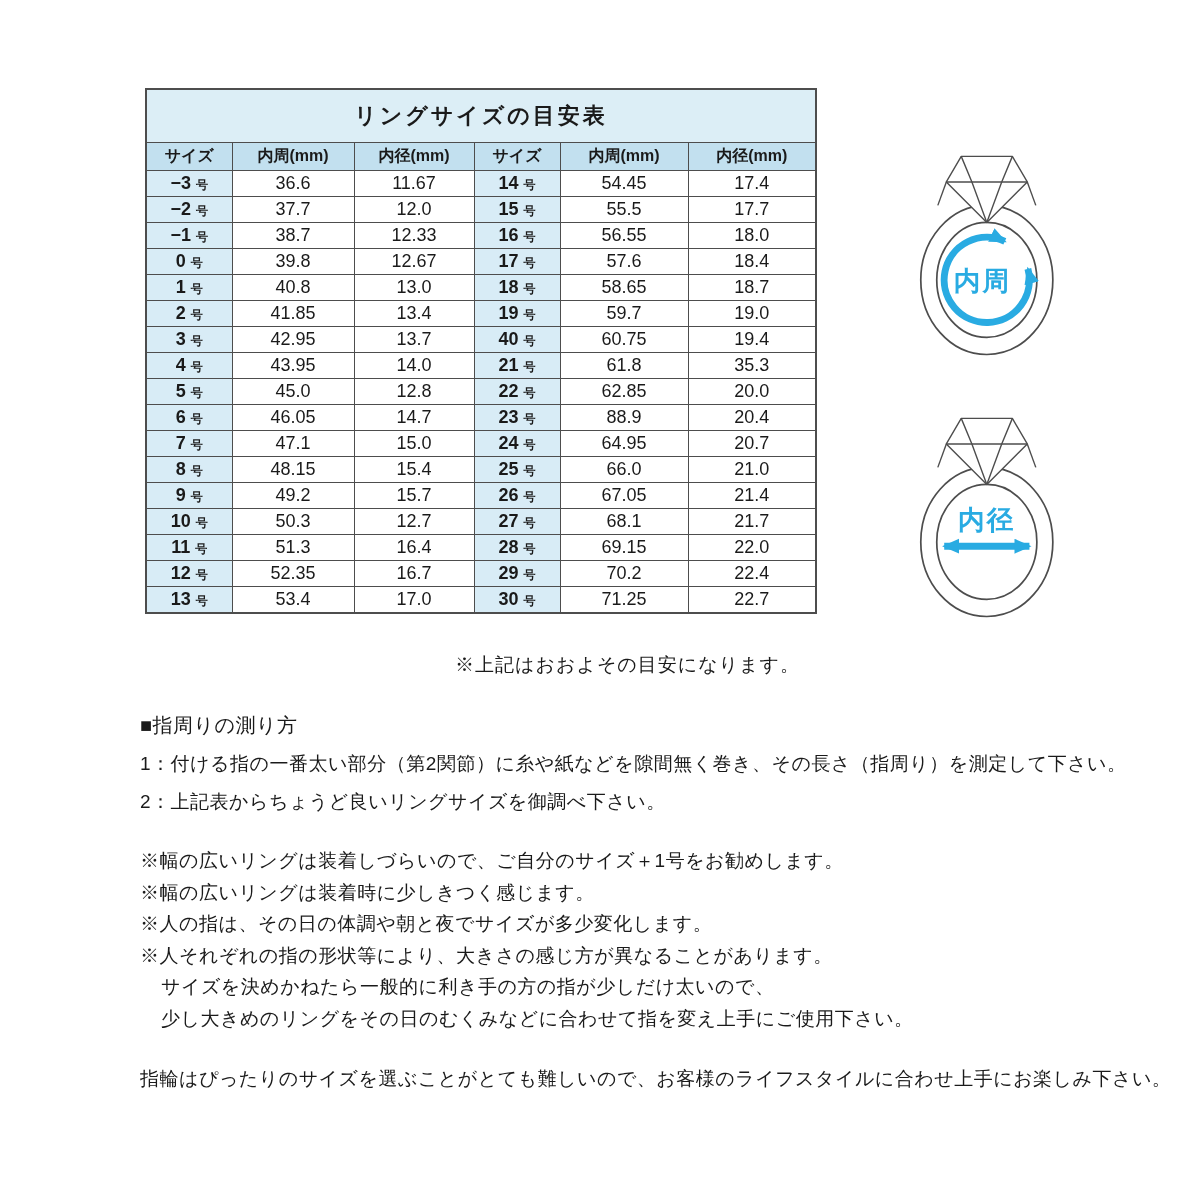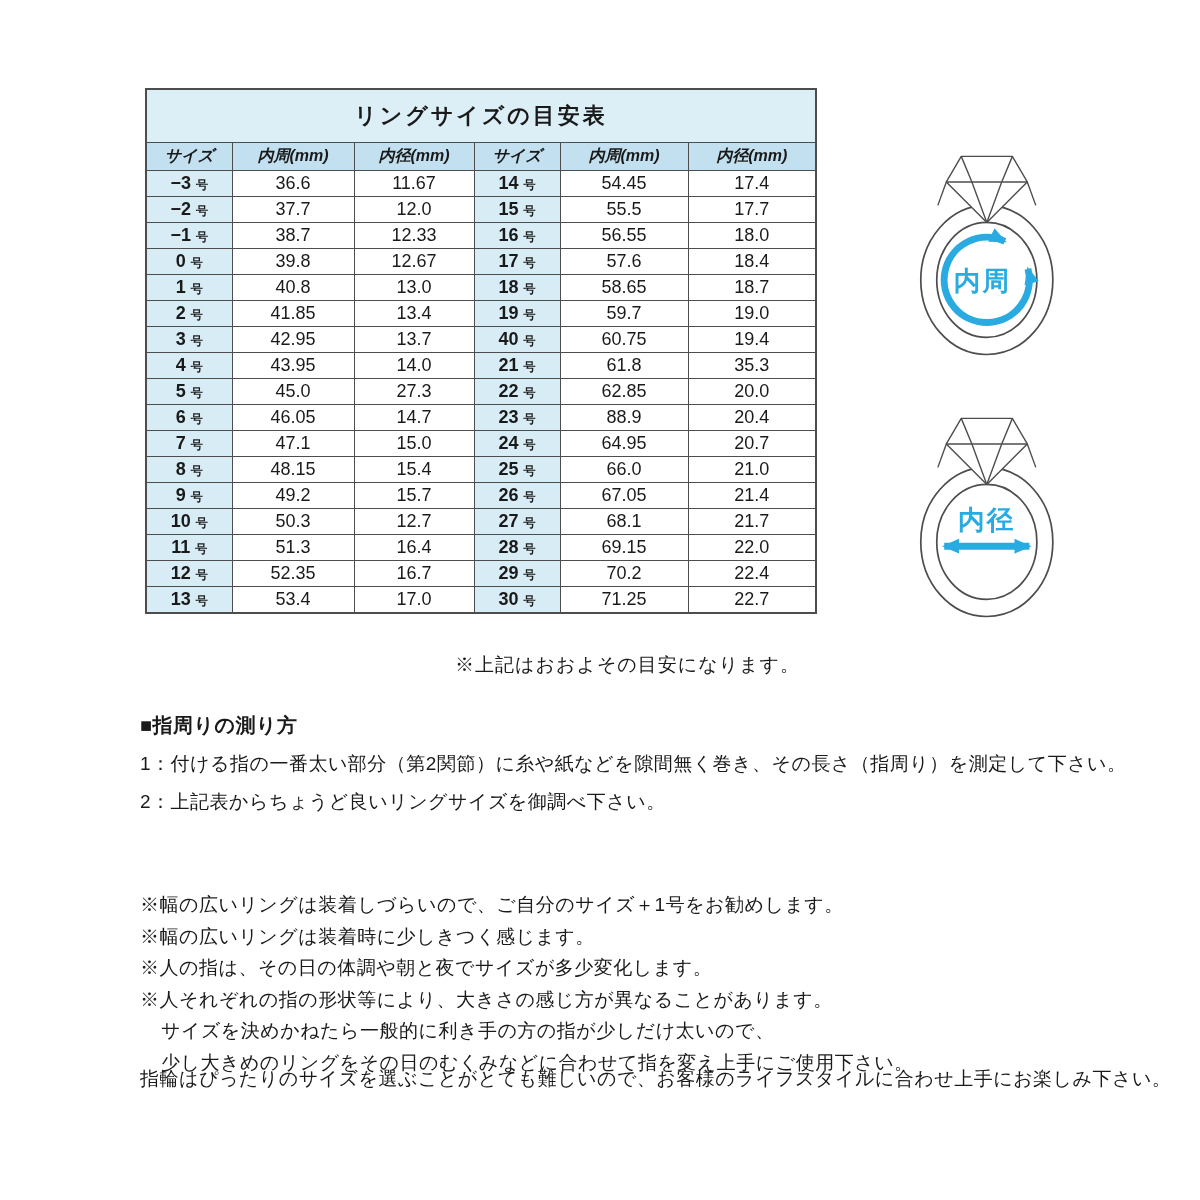--- a/index.html
+++ b/index.html
@@ -16,21 +16,21 @@
     width:1200px;height:1200px;background:#ffffff;
     font-family:"Liberation Sans",sans-serif;color:var(--text);
   }
   .page{position:relative;width:1167px;height:1200px;overflow:hidden;}
 
   
   .table-wrap{position:absolute;left:145px;top:88px;}
   table{border-collapse:collapse;table-layout:fixed;width:670px;border:2px solid var(--table-border);}
   th,td{border:1px solid var(--table-border);text-align:center;vertical-align:middle;padding:0;}
   .title-cell{background:var(--table-title-bg);height:52px;font-size:22px;font-weight:bold;letter-spacing:3px;}
-  .header-cell{background:var(--table-header-bg);height:27px;font-size:16px;font-weight:bold;font-style:italic;}
+  .header-cell{background:var(--table-header-bg);height:27px;font-size:16px;font-weight:bold;}
   tbody td{height:25px;}
   .size-cell{background:var(--table-size-bg);font-size:18px;font-weight:bold;}
   .size-suffix{font-size:12px;font-weight:bold;margin-left:5px;}
   .value-cell{background:#ffffff;font-size:18px;}
 
   .footnote{
     position:absolute;left:130px;top:652px;width:670px;
     text-align:right;font-size:19px;letter-spacing:1px;
   }
 
@@ -38,24 +38,24 @@
   .ring{position:absolute;}
   .ring-band{fill:#ffffff;stroke:var(--ring-outline);stroke-width:1.6;}
   .diamond line,.diamond polyline,.diamond polygon{stroke:var(--ring-outline);stroke-width:1.3;fill:none;stroke-linejoin:round;}
   .diamond polygon{fill:#ffffff;}
   .arc{fill:none;stroke:var(--accent-blue);stroke-width:6.5;}
   .dia-arrow{stroke:var(--accent-blue);stroke-width:6.5;}
   .ring-label{font-family:"Liberation Sans",sans-serif;font-size:25px;font-weight:bold;fill:var(--accent-blue);text-anchor:middle;letter-spacing:2px;}
 
   
   .txt{position:absolute;left:140px;white-space:nowrap;font-size:19px;letter-spacing:0.5px;}
-  .howto-title{top:712px;font-size:20px;font-weight:bold;}
+  .howto-title{top:712px;font-size:20px;font-weight:normal;}
   .step-1{top:751px;}
   .step-2{top:789px;}
-  .notes{top:845px;line-height:31.5px;margin-top:44px;}
+  .notes{top:845px;line-height:31.5px;}
   .note.indent{padding-left:21px;}
   .closing{top:1066px;}
 </style>
 </head>
 <body>
 
 <div class="page">
 
   <div class="table-wrap">
     <table>
@@ -141,21 +141,21 @@
             <td class="size-cell"><span>4</span><span class="size-suffix">号</span></td>
             <td class="value-cell">43.95</td>
             <td class="value-cell">14.0</td>
             <td class="size-cell"><span>21</span><span class="size-suffix">号</span></td>
             <td class="value-cell">61.8</td>
             <td class="value-cell">35.3</td>
           </tr>
           <tr>
             <td class="size-cell"><span>5</span><span class="size-suffix">号</span></td>
             <td class="value-cell">45.0</td>
-            <td class="value-cell">27.3</td>
+            <td class="value-cell">12.8</td>
             <td class="size-cell"><span>22</span><span class="size-suffix">号</span></td>
             <td class="value-cell">62.85</td>
             <td class="value-cell">20.0</td>
           </tr>
           <tr>
             <td class="size-cell"><span>6</span><span class="size-suffix">号</span></td>
             <td class="value-cell">46.05</td>
             <td class="value-cell">14.7</td>
             <td class="size-cell"><span>23</span><span class="size-suffix">号</span></td>
             <td class="value-cell">88.9</td>

